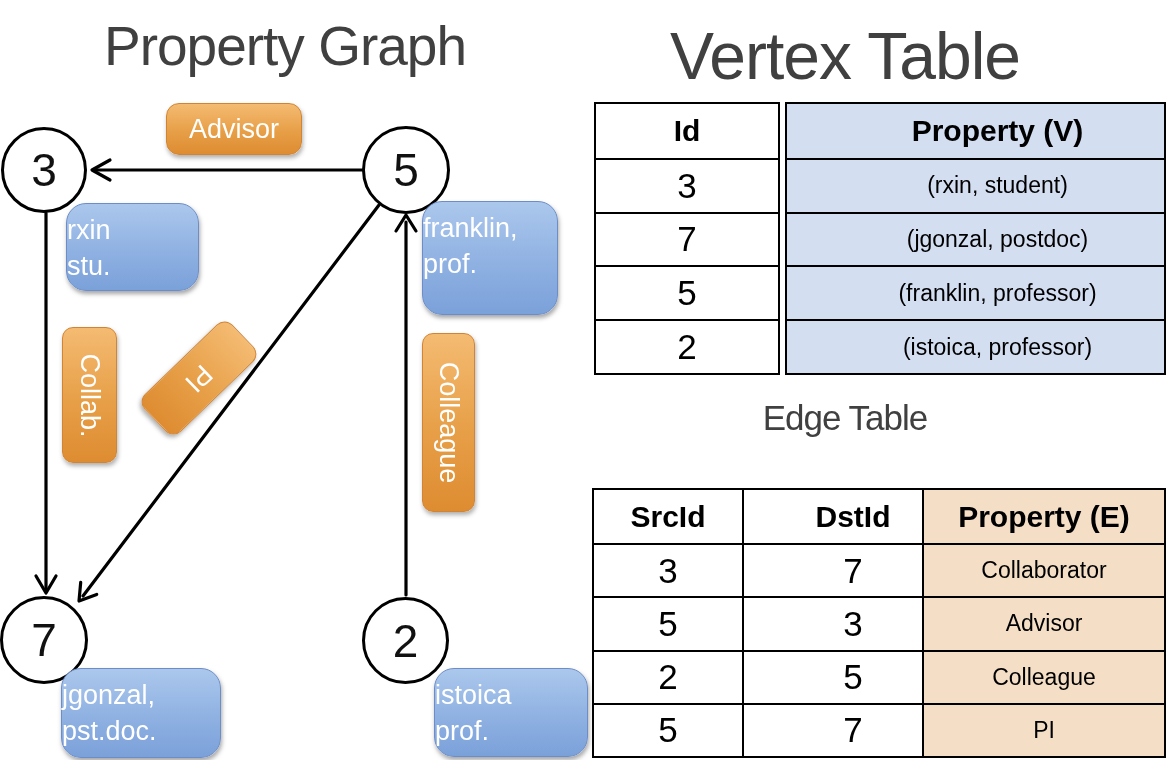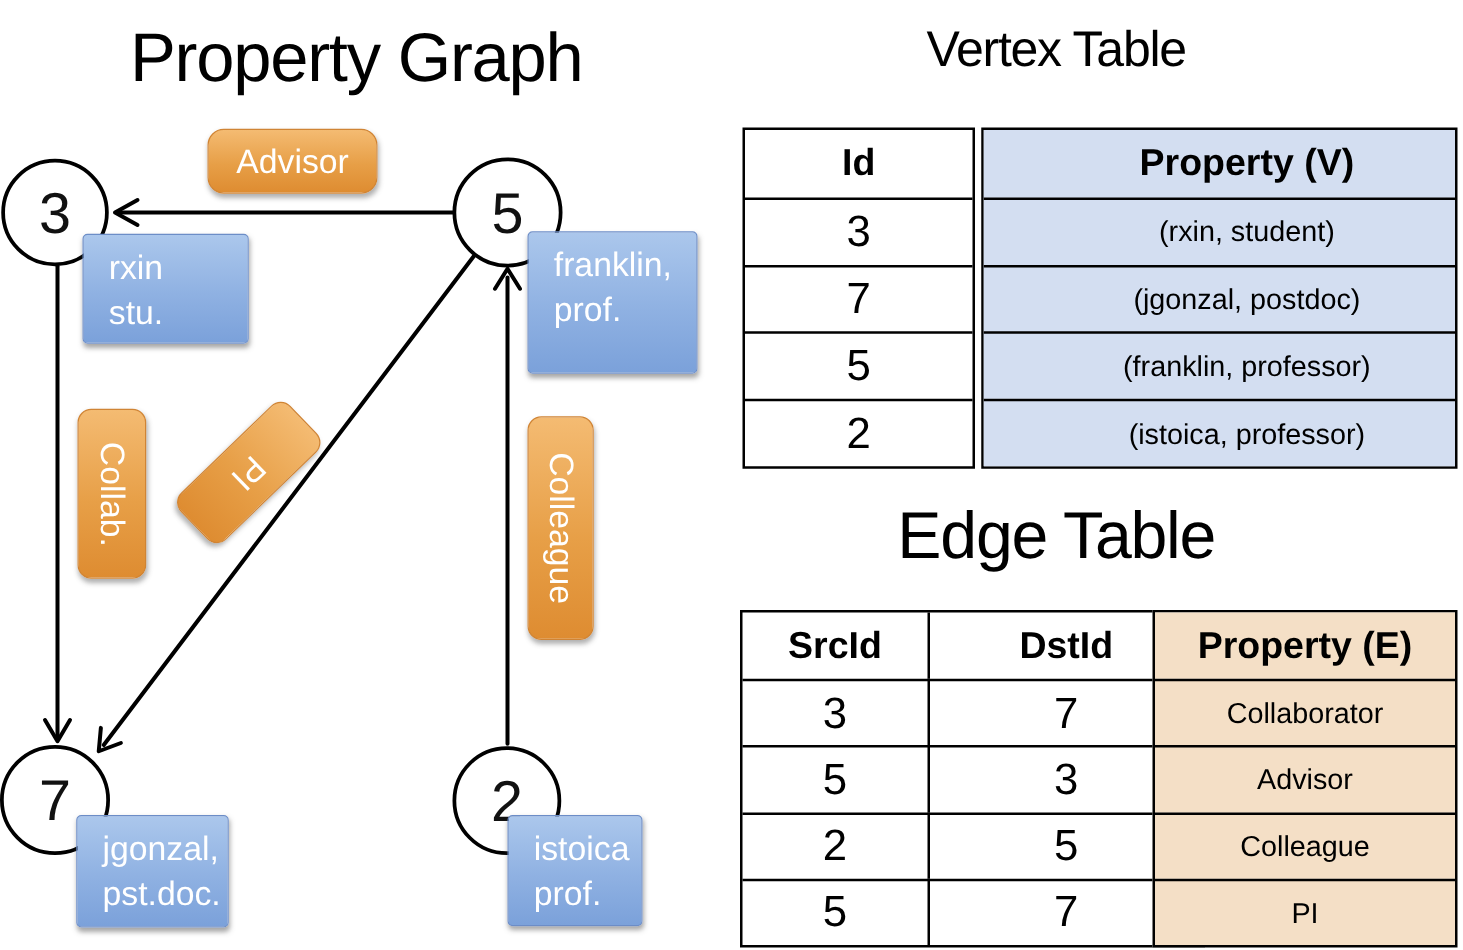--- a/index.html
+++ b/index.html
@@ -2,34 +2,34 @@
 <html><head>
 <meta charset="utf-8">
 <style>
   html,body{margin:0;padding:0;background:#fff;}
   .canvas{
     position:relative;width:1170px;height:760px;background:#ffffff;
     font-family:"Liberation Sans",sans-serif;overflow:hidden;color:#000;
   }
   .big-title{
     position:absolute;text-align:center;font-size:55px;letter-spacing:-1px;
-    color:#000000;white-space:nowrap;
+    color:#404040;white-space:nowrap;
   }
   
   .node{
     position:absolute;border:3.5px solid #000;border-radius:50%;background:#fff;
     display:flex;align-items:center;justify-content:center;font-size:46px;color:#111;
     box-sizing:border-box;z-index:3;
   }
   
   .pbox{
-    position:absolute;border-radius:4px;box-sizing:border-box;z-index:4;
+    position:absolute;border-radius:20px;box-sizing:border-box;z-index:4;
     background:linear-gradient(180deg,#abc7ec 0%,#8fb1e2 55%,#7ba1da 100%);
     border:1.5px solid #6c8dc7;box-shadow:1px 3px 4px rgba(80,80,80,.5);
-    color:#fff;font-size:27px;line-height:1.32;padding:9px 8px 0 20px;
+    color:#fff;font-size:27px;line-height:1.32;padding:9px 8px 0 0;margin-top:16px;
   }
   
   .elabel{
     position:absolute;border-radius:11px;box-sizing:border-box;z-index:4;
     background:linear-gradient(180deg,#f4bb72 0%,#e79f47 55%,#de8c31 100%);
     border:1px solid #d08434;box-shadow:1px 3px 4px rgba(80,80,80,.45);
     color:#fff;font-size:27px;display:flex;align-items:center;justify-content:center;
   }
   .vtext{transform:rotate(90deg);white-space:nowrap;}
   
@@ -48,22 +48,22 @@
   .bluefill .cell{background:#d3def1;padding-left:44px;}
   .tanfill .cell{background:#f4dfc6;}
   svg{position:absolute;left:0;top:0;z-index:2;}
 </style>
 </head>
 <body>
 
 <div class="canvas">
 
   <div class="big-title" style="left:10px;top:14px;width:550px;">Property Graph</div>
-  <div class="big-title" style="left:570px;top:18px;width:550px;font-size:40px;">Vertex Table</div>
-  <div class="big-title" style="left:570px;top:398px;width:550px;font-size:53px;">Edge Table</div>
+  <div class="big-title" style="left:570px;top:18px;width:550px;font-size:66px;">Vertex Table</div>
+  <div class="big-title" style="left:570px;top:398px;width:550px;font-size:35px;">Edge Table</div>
 
   <svg width="570" height="760" viewBox="0 0 570 760">
     <g stroke="#000" stroke-width="3.2" fill="none" stroke-linecap="round" stroke-linejoin="round">
       <line x1="365" y1="170" x2="94" y2="170"></line>
       <polyline points="110,160 92,170 110,180"></polyline>
       <line x1="46" y1="213" x2="46" y2="591"></line>
       <polyline points="36,576 46,593 56,576"></polyline>
       <line x1="379" y1="205" x2="83" y2="596"></line>
       <polyline points="96.7,594.4 79,601 80.7,582.3"></polyline>
       <line x1="406" y1="595" x2="406" y2="222"></line>
@@ -85,25 +85,25 @@
   </div>
 
   <div class="pbox" style="left:66px;top:187px;width:133px;height:88px;">
     <div>rxin</div>
     <div>stu.</div>
   </div>
   <div class="pbox" style="left:422px;top:185px;width:136px;height:114px;">
     <div>franklin,</div>
     <div>prof.</div>
   </div>
-  <div class="pbox" style="left:61px;top:652px;width:122px;height:90px;">
+  <div class="pbox" style="left:61px;top:652px;width:160px;height:90px;">
     <div>jgonzal,</div>
     <div>pst.doc.</div>
   </div>
-  <div class="pbox" style="left:406px;top:652px;width:108px;height:89px;">
+  <div class="pbox" style="left:434px;top:652px;width:154px;height:89px;">
     <div>istoica</div>
     <div>prof.</div>
   </div>
 
   <div class="elabel" style="left:166px;top:103px;width:136px;height:52px;border-radius:13px;">
     <span>Advisor</span>
   </div>
   <div class="elabel" style="left:62px;top:327px;width:55px;height:136px;">
     <span class="vtext">Collab.</span>
   </div>

